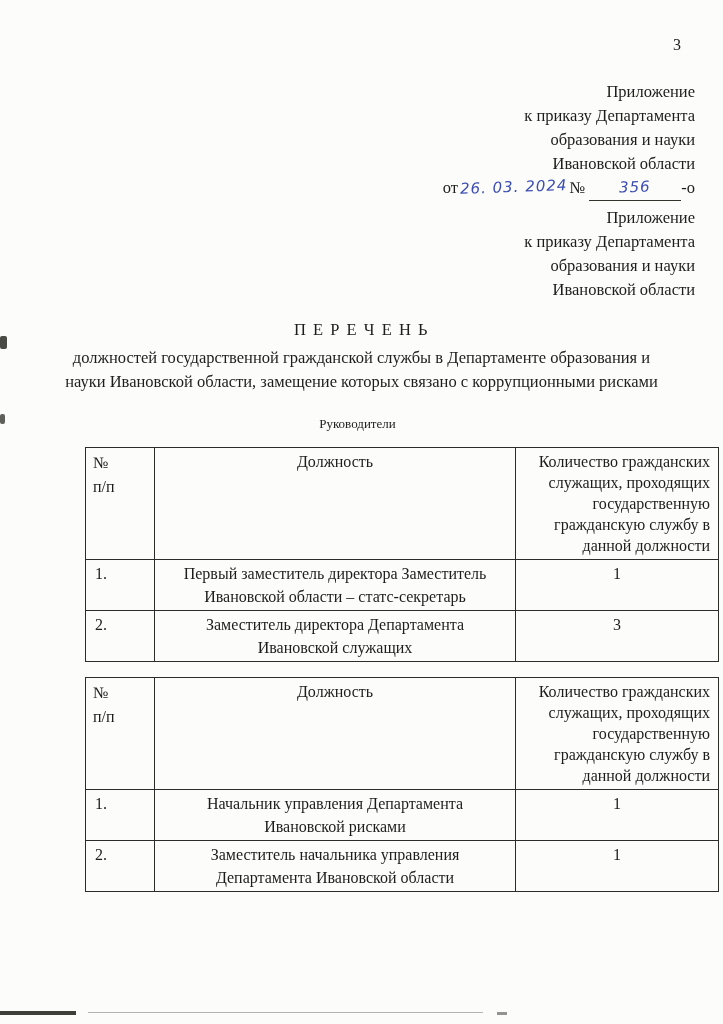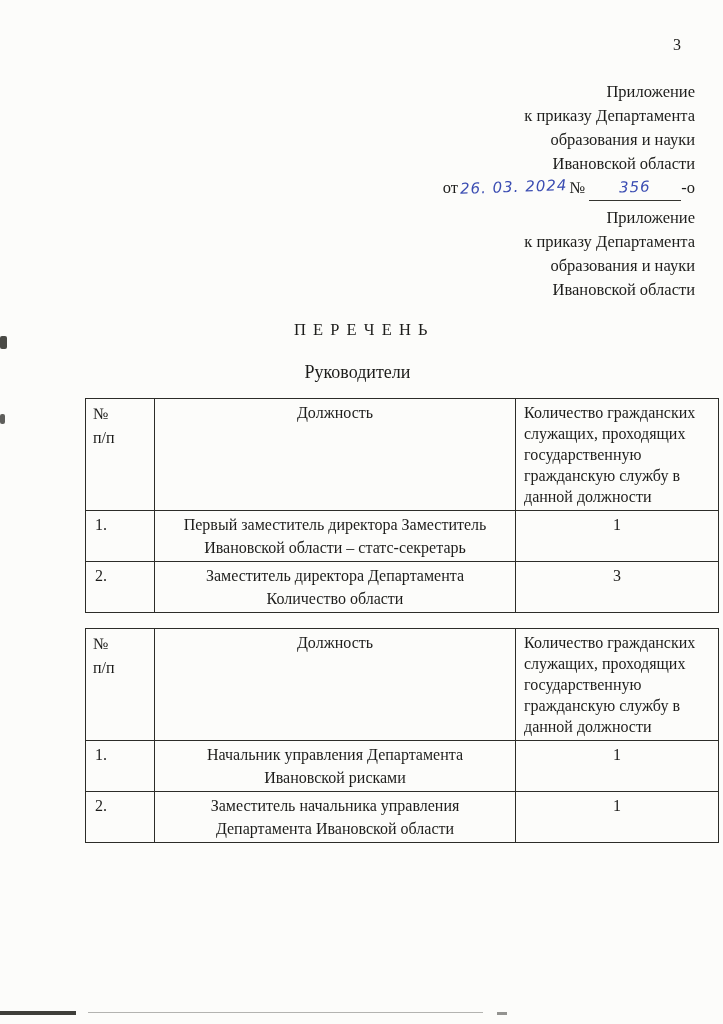--- a/index.html
+++ b/index.html
@@ -48,21 +48,21 @@
   }
   .doc-subtitle{
     margin:6px auto 0 auto;
     width:604px;
     text-align:center;
     font-size:16.5px;line-height:24px;
   }
   .section-heading{
     margin:22px 8px 0 0;
     text-align:center;
-    font-size:18px;font-weight:normal;
+    font-size:13px;font-weight:normal;
   }
   .doc-table{
     margin:15px 0 0 85px;
     width:591px;
     border-collapse:collapse;
     table-layout:fixed;
     font-size:16px;
   }
   .doc-table th,.doc-table td{
     border:1px solid #2c2c28;
@@ -77,21 +77,21 @@
     padding:3px 4px 3px 7px;
     white-space:pre-line;
     line-height:24px;
   }
   th.col-pos{
     text-align:center;
     padding:3px 6px;
     line-height:21px;
   }
   th.col-count{
-    text-align:left;
+    text-align:right;
     padding:3px 8px;
     line-height:21px;
   }
   td.cell-num{
     text-align:left;
     padding:2px 4px 2px 9px;
     line-height:23px;
   }
   td.cell-pos{
     text-align:center;
@@ -135,41 +135,42 @@
   <div class="appendix appendix-2">
     <div>Приложение</div>
     <div>к приказу Департамента</div>
     <div>образования и науки</div>
     <div>Ивановской области</div>
   </div>
 
   <div class="doc-body">
 
     <h1 class="doc-title">П Е Р Е Ч Е Н Ь</h1>
+    <p class="doc-subtitle">должностей государственной гражданской службы в Департаменте образования и науки Ивановской области, замещение которых связано с коррупционными рисками</p>
 
     <h2 class="section-heading">Руководители</h2>
 
     <table class="doc-table">
       <thead>
         <tr>
           <th class="col-num">№
 п/п</th>
           <th class="col-pos">Должность</th>
           <th class="col-count">Количество гражданских служащих, проходящих государственную гражданскую службу в данной должности</th>
         </tr>
       </thead>
       <tbody>
         <tr>
           <td class="cell-num">1.</td>
           <td class="cell-pos">Первый заместитель директора Заместитель Ивановской области – статс-секретарь</td>
           <td class="cell-count">1</td>
         </tr>
         <tr>
           <td class="cell-num">2.</td>
-          <td class="cell-pos">Заместитель директора Департамента Количество области</td>
+          <td class="cell-pos">Заместитель директора Департамента Ивановской служащих</td>
           <td class="cell-count">3</td>
         </tr>
       </tbody>
     </table>
 
 
     <table class="doc-table">
       <thead>
         <tr>
           <th class="col-num">№

